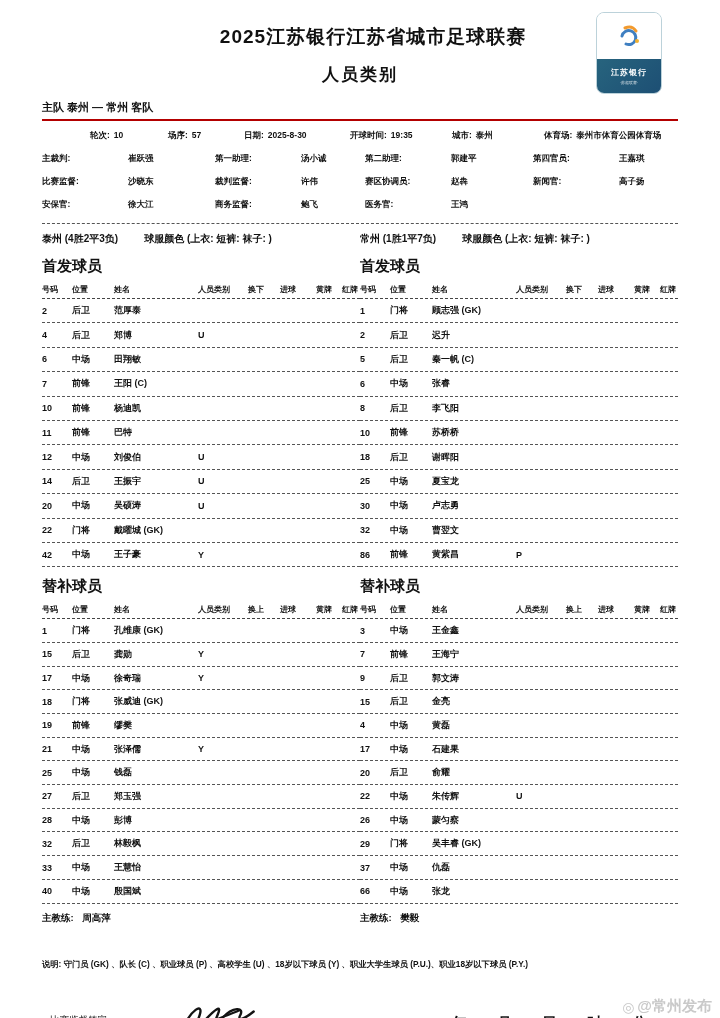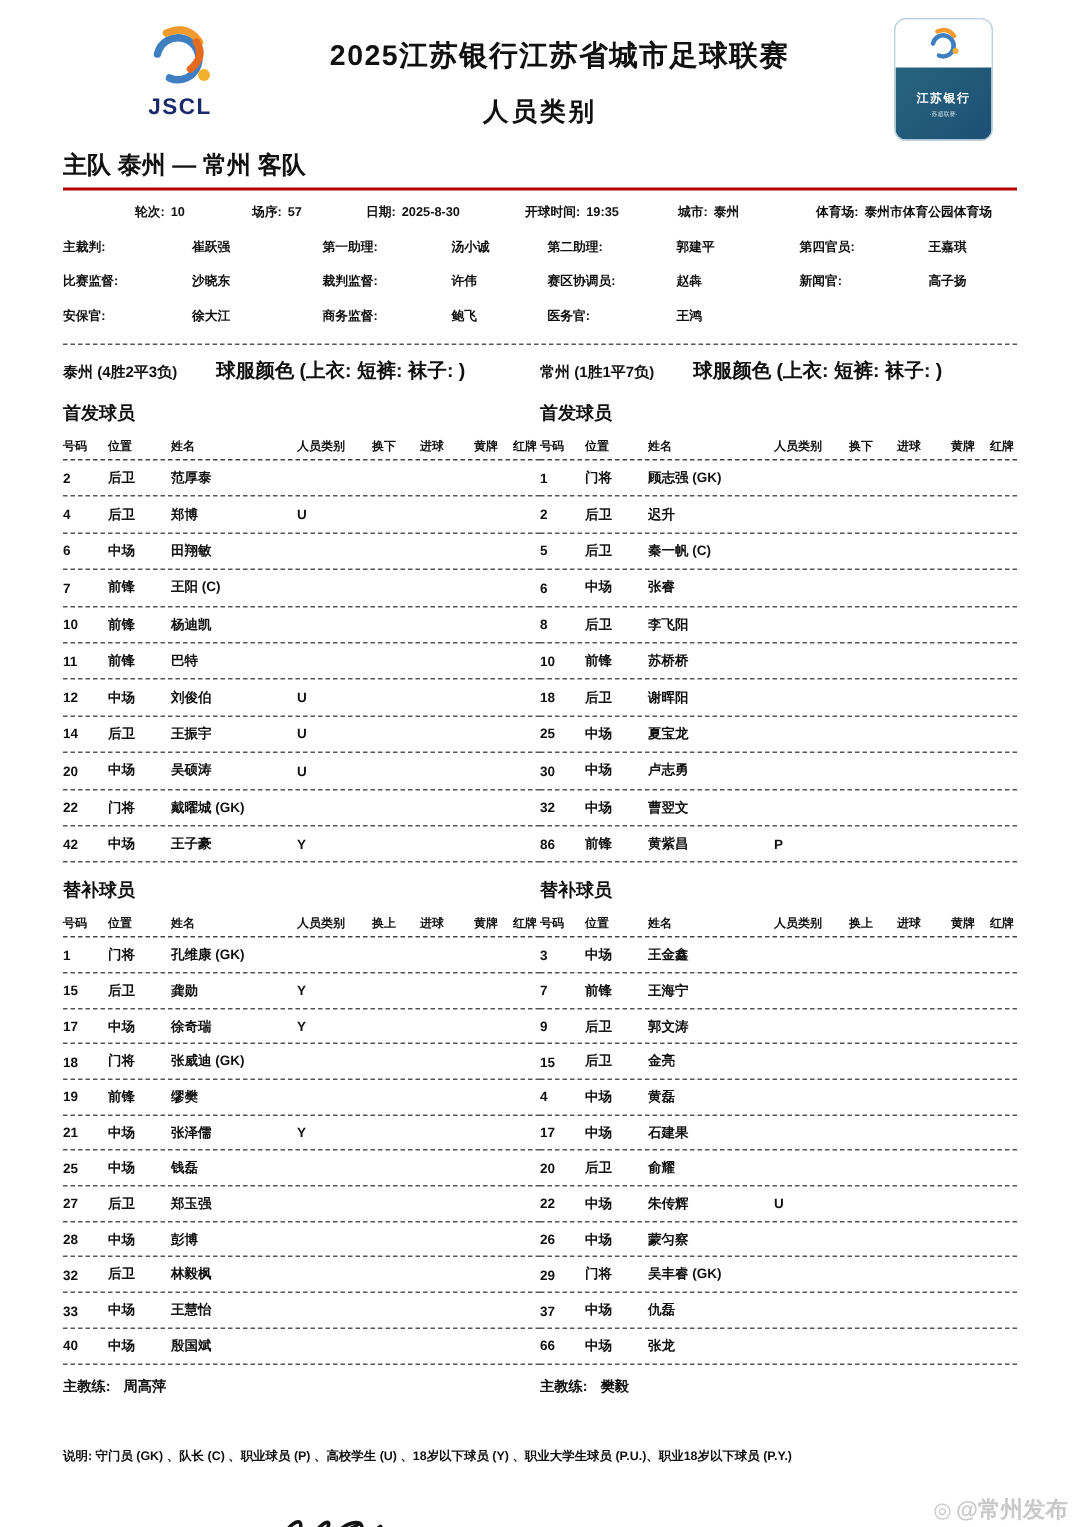--- a/index.html
+++ b/index.html
@@ -8,45 +8,45 @@
   .content{margin:0 42px;width:636px;}
 
   
   .title{padding-top:24px;text-align:center;font-size:19px;font-weight:bold;letter-spacing:1px;margin-left:26px;}
   .subtitle{margin-top:13px;text-align:center;font-size:17px;font-weight:bold;letter-spacing:2px;}
   .logo-left{position:absolute;left:72px;top:14px;width:96px;text-align:center;}
   .logo-left .jscl{font-size:15px;font-weight:bold;color:#1b2a6b;letter-spacing:1px;margin-top:-2px;}
   .badge{position:absolute;right:58px;top:12px;width:64px;height:80px;border:1px solid #bcd2da;border-radius:8px;
          overflow:hidden;display:flex;flex-direction:column;}
   .badge .b-top{flex:1;background:#fff;display:flex;align-items:center;justify-content:center;}
-  .badge .b-bot{height:48px;background:linear-gradient(135deg,#27647e,#1d4f74);color:#fff;font-size:6px;
+  .badge .b-bot{height:34px;background:linear-gradient(135deg,#27647e,#1d4f74);color:#fff;font-size:6px;
          display:flex;flex-direction:column;align-items:center;justify-content:center;gap:2px;}
   .badge .b-bot .bname{font-size:8px;font-weight:bold;letter-spacing:1px;}
   .badge .b-bot .bsub{font-size:4px;opacity:.8;}
 
   
-  .matchup{margin-top:14px;font-size:16px;font-weight:bold;}
+  .matchup{margin-top:14px;font-size:11px;font-weight:bold;}
   .redline{margin-top:4px;border-top:2px solid #b30000;}
 
   
   .inforow{font-size:8.5px;font-weight:bold;margin-top:9px;display:grid;align-items:baseline;}
   .inforow.r1{grid-template-columns:78px 76px 106px 102px 92px 1fr;}
   .inforow.rx{grid-template-columns:173px 150px 168px 1fr;margin-top:11px;}
   .inforow .pair{white-space:nowrap;}
   .inforow.r1 .plabel{margin-right:4px;padding-left:48px;}
   .inforow.rx .plabel{display:inline-block;min-width:86px;}
   .inforow .pvalue{font-weight:bold;}
 
   
   .teams{margin-top:12px;border-top:1px dashed #555;display:flex;}
   .half{width:318px;}
   .teamline{display:flex;align-items:baseline;margin-top:8px;}
   .teamname{font-size:10px;font-weight:bold;white-space:nowrap;}
-  .kit{font-size:13px;font-weight:bold;margin-left:26px;white-space:nowrap;}
-  .seclabel{font-size:12px;font-weight:bold;margin-top:11px;}
+  .kit{font-size:10px;font-weight:bold;margin-left:26px;white-space:nowrap;}
+  .seclabel{font-size:15px;font-weight:bold;margin-top:11px;}
   .seclabel.subs{margin-top:10px;}
   .thead,.trow{display:grid;grid-template-columns:30px 42px 84px 50px 32px 36px 26px 18px;align-items:center;text-align:left;}
   .thead{font-size:8px;font-weight:bold;height:18px;border-bottom:1px dashed #444;margin-top:4px;}
   .trow{font-size:9px;font-weight:bold;height:23.4px;border-bottom:1px dashed #555;}
   .tbody.subs .trow{height:22.7px;}
   .coach{font-size:9.5px;font-weight:bold;margin-top:8px;}
   .coach .cv{margin-left:6px;}
 
   
   .note{font-size:8.3px;font-weight:bold;margin-top:34px;white-space:nowrap;}
@@ -57,29 +57,20 @@
 
   .watermark{position:absolute;right:8px;bottom:2px;color:#c9c9c9;font-size:15px;font-weight:bold;
              display:flex;align-items:center;gap:3px;}
   .watermark .wicon{font-size:14px;}
 </style>
 </head>
 <body>
 
 <div class="sheet">
 
-  <div class="logo-left">
-    <svg width="58" height="46" viewBox="0 0 58 46">
-      <path d="M14 22 a14 14 0 1 1 8 16" fill="none" stroke="#3f7fc1" stroke-width="5" stroke-linecap="round"></path>
-      <path d="M20 8 q14 -6 22 6" fill="none" stroke="#f29a2e" stroke-width="5" stroke-linecap="round"></path>
-      <path d="M40 14 q6 10 -4 18" fill="none" stroke="#e46a1f" stroke-width="5" stroke-linecap="round"></path>
-      <circle cx="45" cy="36" r="4" fill="#f2b02e"></circle>
-    </svg>
-    <div class="jscl">JSCL</div>
-  </div>
 
   <div class="badge">
     <div class="b-top">
       <svg width="26" height="24" viewBox="0 0 26 24">
         <path d="M6 12 a7 7 0 1 1 4 8" fill="none" stroke="#3f7fc1" stroke-width="3" stroke-linecap="round"></path>
         <path d="M9 4 q7 -3 11 3" fill="none" stroke="#f29a2e" stroke-width="3" stroke-linecap="round"></path>
         <circle cx="21" cy="17" r="2" fill="#f2b02e"></circle>
       </svg>
     </div>
     <div class="b-bot">

